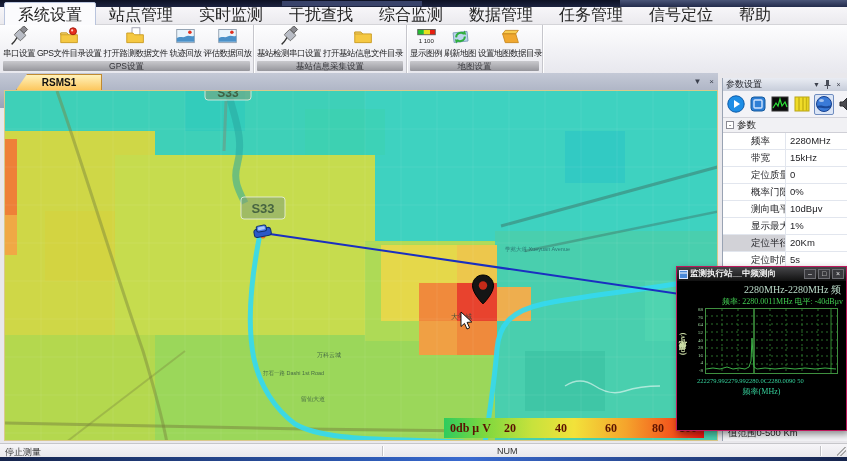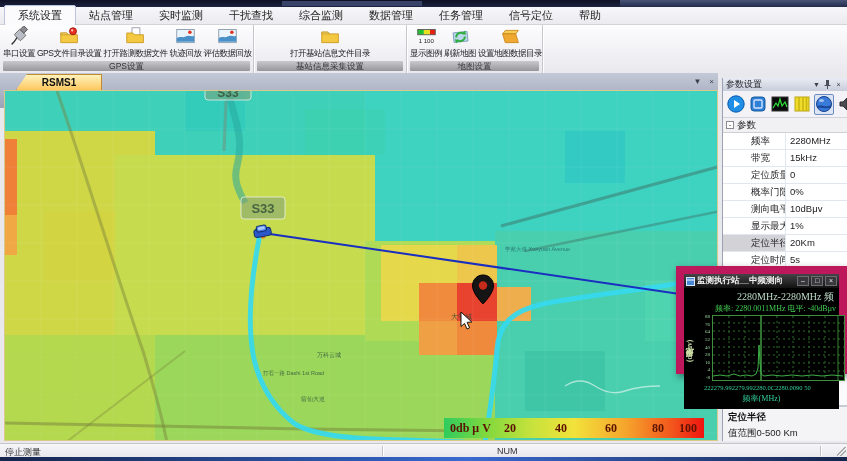--- a/index.html
+++ b/index.html
@@ -8,21 +8,21 @@
     position:relative; width:847px; height:461px; overflow:hidden;
     font-family:"Liberation Sans","DejaVu Sans",sans-serif;
     background:#e9e8ec; font-size:10px; color:#222;
   }
   
   #top-strip{position:absolute;left:0;top:0;width:847px;height:7px;background:linear-gradient(#0d1124,#1c2340);}
   #top-strip .seg1{position:absolute;left:282px;top:1px;width:140px;height:5px;background:#39436a;}
   #top-strip .seg2{position:absolute;left:620px;top:0;width:227px;height:7px;background:linear-gradient(#4a5578,#232b4c);}
   
   #menu-bar{position:absolute;left:0;top:7px;width:847px;height:18px;background:linear-gradient(#f7f6f9,#ebeaee);border-bottom:1px solid #d4d4d8;display:flex;align-items:center;padding-left:4px;}
-  .menu-item{padding:2px 13px;font-size:11px;color:#222;white-space:nowrap;cursor:default;}
+  .menu-item{padding:2px 13px;font-size:16px;color:#222;white-space:nowrap;cursor:default;}
   .menu-item.active{background:#fbfbfd;border:1px solid #b9c4dd;border-radius:2px;}
   
   #ribbon{position:absolute;left:0;top:25px;width:847px;height:48px;background:linear-gradient(#fdfdfe,#e8e8ee);display:flex;}
   .rgroup{display:flex;flex-direction:column;border-right:1px solid #c6c6cc;box-shadow:1px 0 0 #fff;}
   .rgroup .rbuttons{flex:1;display:flex;align-items:stretch;justify-content:space-around;padding:1px 2px 0 2px;}
   .rbtn{display:flex;flex-direction:column;align-items:center;justify-content:flex-end;padding:0 1px;cursor:default;}
   .rbtn svg{width:21px;height:21px;margin-bottom:1px;}
   .rbtn .rlabel{font-size:8.5px;letter-spacing:-0.5px;white-space:nowrap;color:#1d1d1f;}
   .rgroup-label{height:10px;margin:1px 3px 2px 3px;background:linear-gradient(#c9c9cd,#96969c);color:#35353a;font-size:8.5px;line-height:10px;text-align:center;border-radius:1px;}
   
@@ -46,21 +46,21 @@
   .tgroup-row{height:15px;display:flex;align-items:center;background:#f1f1f4;border-bottom:1px solid #cfcfd6;padding-left:3px;color:#222;}
   .tgroup-row .collapse-box{width:8px;height:8px;border:1px solid #8a8a92;background:#fff;font-size:8px;line-height:6px;text-align:center;margin-right:3px;color:#444;}
   .trow{height:17px;display:flex;border-bottom:1px solid #e2e6ee;}
   .tcell-l{width:63px;border-right:1px solid #e2e6ee;padding:2px 0 0 28px;color:#1c1c20;white-space:nowrap;overflow:hidden;}
   .tcell-v{flex:1;padding:2px 0 0 4px;color:#1c1c20;white-space:nowrap;}
   .trow.selected .tcell-l{background:#d2d2d7;}
   #panel-desc{margin-top:auto;border-top:2px solid #c6cbd5;background:#f4f4f7;padding:4px 5px 3px 5px;height:36px;}
   #panel-desc .d-title{font-weight:bold;font-size:9.5px;color:#111;}
   #panel-desc .d-text{font-size:9.5px;color:#222;margin-top:3px;}
   
-  #spectrum-window{position:absolute;left:676px;top:266px;width:171px;height:108px;border:8px solid #be185d;background:#000;box-shadow:2px 3px 7px rgba(0,0,0,.45);z-index:60;}
+  #spectrum-window{position:absolute;left:676px;top:266px;width:171px;height:165px;border:1px solid #be185d;background:#000;box-shadow:2px 3px 7px rgba(0,0,0,.45);z-index:60;}
   #sw-titlebar{height:14px;background:linear-gradient(#454548,#111);display:flex;align-items:center;padding:0 2px;gap:2px;}
   #sw-titlebar .sw-title{flex:1;color:#f0f0f0;font-size:8.5px;font-weight:bold;white-space:nowrap;overflow:hidden;}
   .sw-btn{width:12px;height:10px;background:#39393d;border:1px solid #6d6d72;color:#e8e8e8;font-size:7px;line-height:8px;text-align:center;cursor:default;}
   #sw-body{position:relative;width:100%;height:121px;background:#000;font-family:"Liberation Serif","DejaVu Serif",serif;}
   #sw-range{position:absolute;top:2px;right:5px;font-size:10px;color:#bcdcca;}
   #sw-readout{position:absolute;top:15px;right:3px;font-size:8px;color:#42cf52;}
   #sw-ylabel{position:absolute;left:1px;top:32px;height:62px;writing-mode:vertical-rl;transform:rotate(180deg);font-size:7.5px;font-weight:bold;color:#cfe0a8;text-align:center;}
   #sw-yticks{position:absolute;left:12px;top:26px;width:14px;height:66px;display:flex;flex-direction:column;justify-content:space-between;text-align:right;}
   #sw-yticks span{font-size:5px;color:#9fd9a0;line-height:5px;}
   #sw-chart{position:absolute;left:28px;top:27px;}
@@ -139,20 +139,28 @@
               <circle cx="17" cy="7" r="2" fill="#e03020"></circle>
             </svg>
           <span class="rlabel">评估数据回放</span>
         </div>
       </div>
       <div class="rgroup-label">GPS设置</div>
     </div>
 
     <div class="rgroup" style="width:153px">
       <div class="rbuttons">
+        <div class="rbtn">
+          <svg viewBox="0 0 24 24">
+              <path d="M3 21 C8 17 8 14 10 12" stroke="#333" fill="none" stroke-width="1.6"></path>
+              <rect x="8" y="6" width="10" height="9" rx="1" transform="rotate(45 13 10)" fill="#b9bdc6" stroke="#666"></rect>
+              <rect x="14" y="1" width="6" height="6" transform="rotate(45 17 4)" fill="#8a8a90" stroke="#555"></rect>
+            </svg>
+          <span class="rlabel">基站检测串口设置</span>
+        </div>
         <div class="rbtn">
           <svg viewBox="0 0 24 24">
               <path d="M2 7 L2 19 L21 19 L21 9 L11 9 L9 7 Z" fill="#f5c842" stroke="#c8991f"></path>
               <path d="M2 7 L9 7 L11 9 L2 9 Z" fill="#fadf86" stroke="#c8991f"></path>
             </svg>
           <span class="rlabel">打开基站信息文件目录</span>
         </div>
       </div>
       <div class="rgroup-label">基站信息采集设置</div>
     </div>

